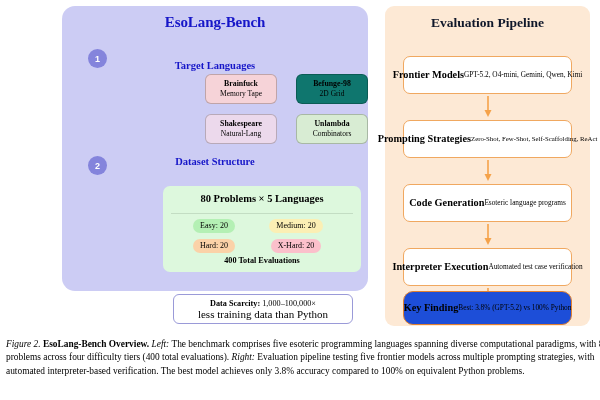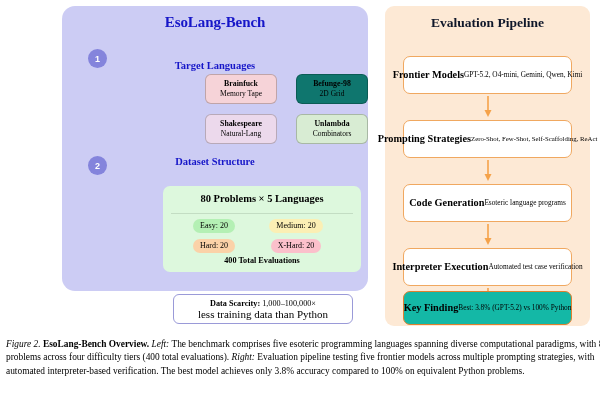--- a/index.html
+++ b/index.html
@@ -219,22 +219,23 @@
     width: 169px;
     background: #ffffff;
     border: 1.2px solid #f0a860;
     border-radius: 7px;
     display: flex;
     align-items: center;
     justify-content: center;
     box-sizing: border-box;
   }
   .pipe-box.highlight {
-    background: #14b8a6;
+    background: #1d4ed8;
     border-color: #e08030;
+    border-radius: 10px;
   }
   .pipe-title {
     font-size: 10.3px;
     font-weight: bold;
     color: #000000;
     line-height: 1.3;
     white-space: nowrap;
   }
   .pipe-sub {
     font-size: 7.3px;

